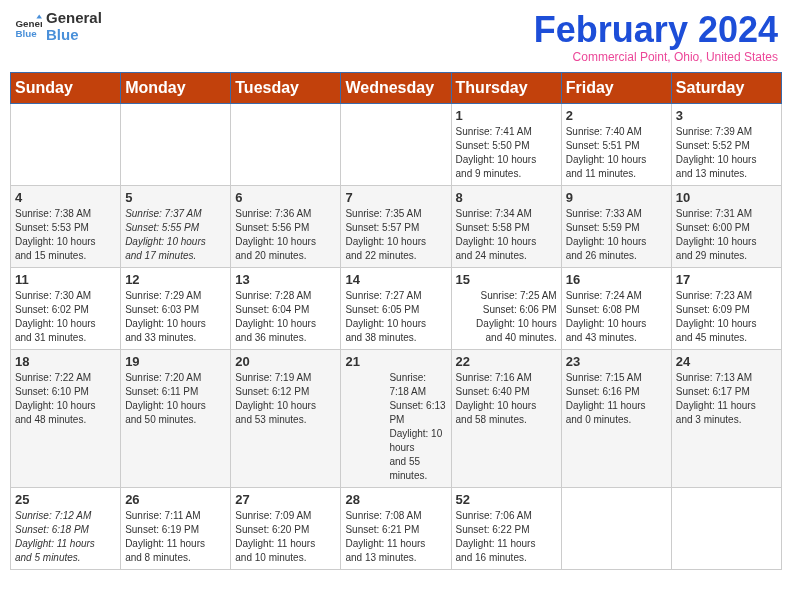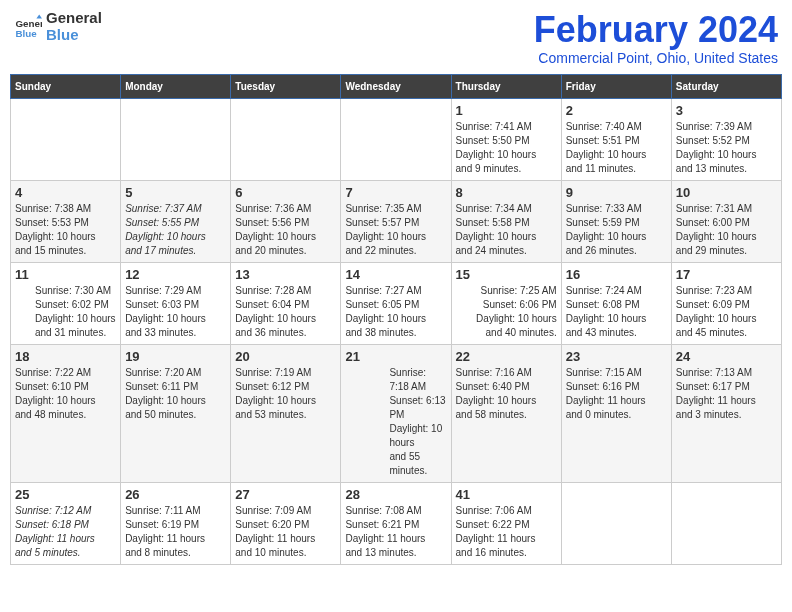--- a/index.html
+++ b/index.html
@@ -29,32 +29,32 @@
     .title-block {
       text-align: right;
     }
     .month-title {
       font-size: 36px;
       font-weight: bold;
       color: #1d4ed8;
       line-height: 1.1;
     }
     .location {
-      font-size: 14px;
-      color: #1d4ed8;
+      font-size: 12px;
+      color: #ec4899;
     }
     .calendar {
       width: 100%;
       border-collapse: collapse;
       border: 1px solid #ccc;
     }
     .calendar th {
-      background-color: #404040;
+      background-color: #c2410c;
       color: #fff;
-      font-size: 10px;
+      font-size: 16px;
       font-weight: bold;
       padding: 6px 4px;
       text-align: left;
       border: 1px solid #3a6aaa;
       margin-top: 44px;
     }
     .calendar td {
       vertical-align: top;
       width: calc(100% / 7);
       min-height: 80px;
@@ -191,21 +191,21 @@
           <span class="day-num">10</span>
           <div class="day-info" style="white-space: pre-line;">Sunrise: 7:31 AM
 Sunset: 6:00 PM
 Daylight: 10 hours
 and 29 minutes.</div>
         </td>
       </tr>
       <tr>
         <td>
           <span class="day-num">11</span>
-          <div class="day-info" style="white-space: pre-line; margin-left: 20px;">Sunrise: 7:30 AM
+          <div class="day-info" style="white-space: pre-line;">Sunrise: 7:30 AM
 Sunset: 6:02 PM
 Daylight: 10 hours
 and 31 minutes.</div>
         </td>
         <td>
           <span class="day-num">12</span>
           <div class="day-info" style="white-space: pre-line;">Sunrise: 7:29 AM
 Sunset: 6:03 PM
 Daylight: 10 hours
 and 33 minutes.</div>
@@ -320,21 +320,21 @@
 and 10 minutes.</div>
         </td>
         <td>
           <span class="day-num">28</span>
           <div class="day-info" style="white-space: pre-line;">Sunrise: 7:08 AM
 Sunset: 6:21 PM
 Daylight: 11 hours
 and 13 minutes.</div>
         </td>
         <td>
-          <span class="day-num">41</span>
+          <span class="day-num">52</span>
           <div class="day-info" style="white-space: pre-line;">Sunrise: 7:06 AM
 Sunset: 6:22 PM
 Daylight: 11 hours
 and 16 minutes.</div>
         </td>
         <td class="empty-cell"></td>
         <td class="empty-cell"></td>
       </tr>
     </tbody>
 </table>

